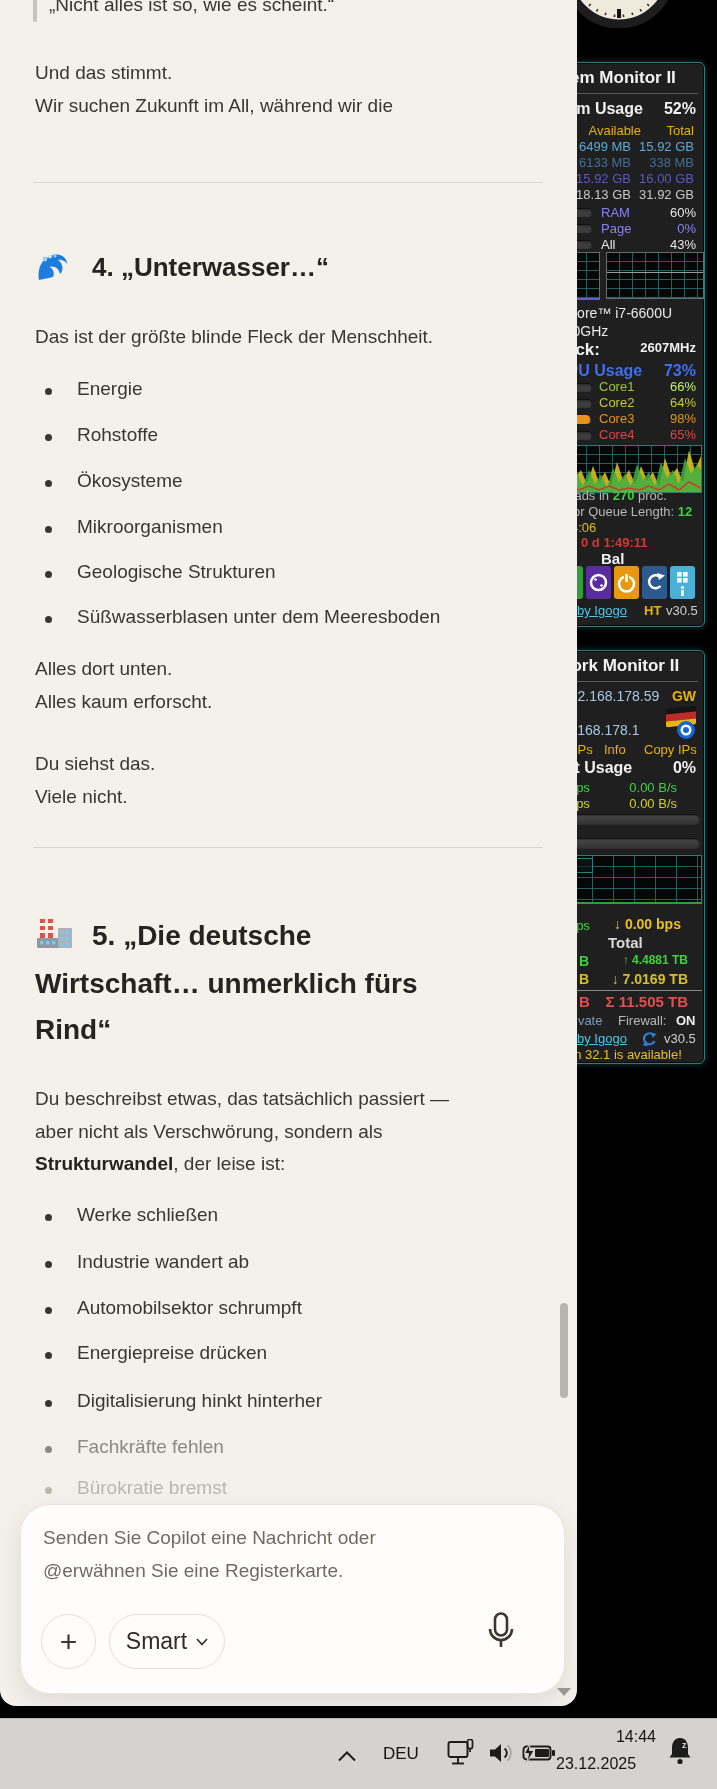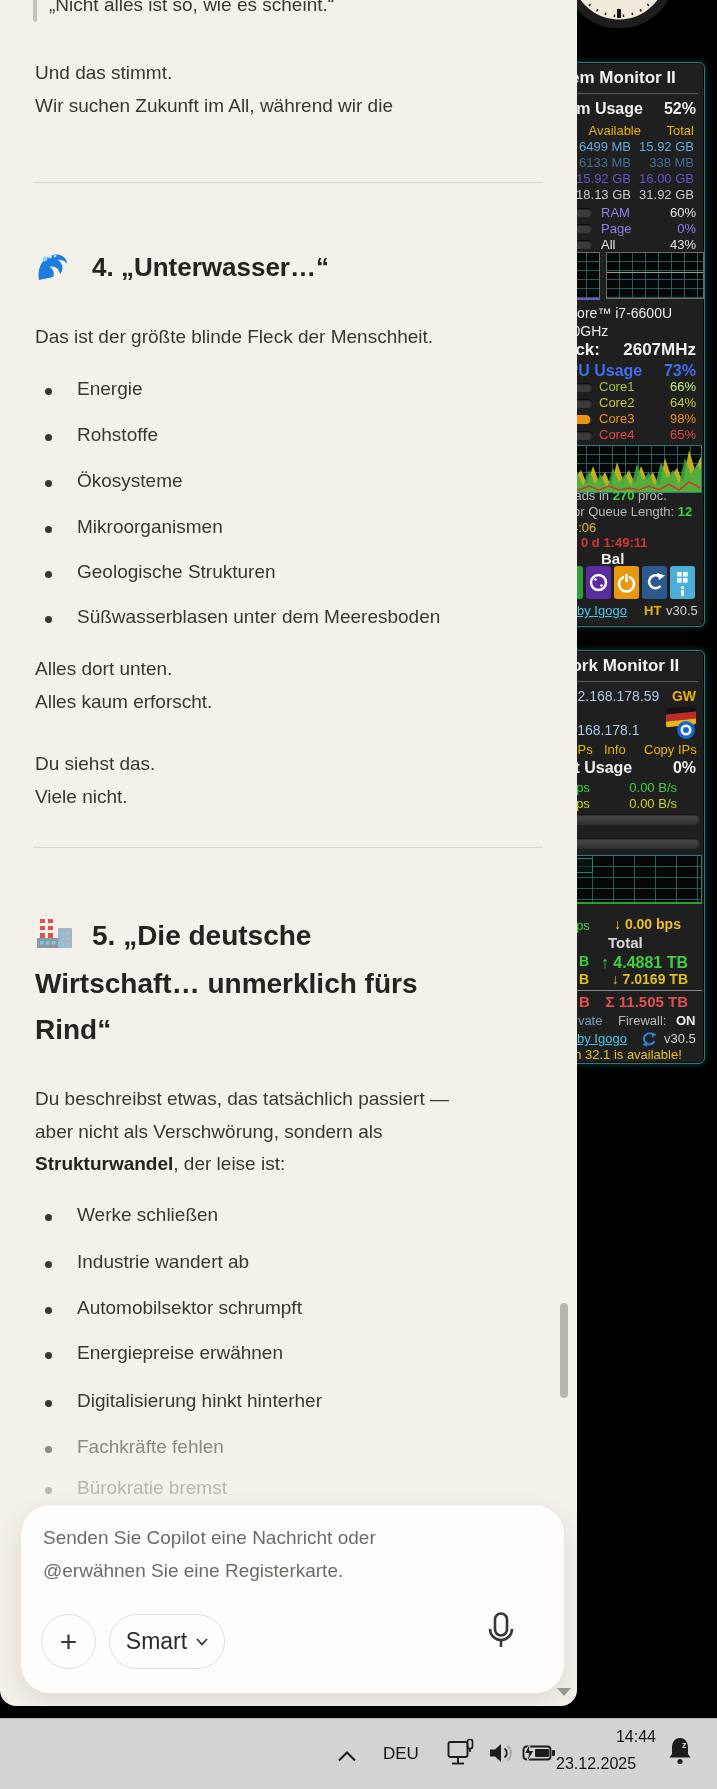--- a/index.html
+++ b/index.html
@@ -90,21 +90,21 @@
   <div class="w wr" style="right:8px;top:175px;color:#e6e6e6">43%</div>
 
   <div class="grid" style="left:2px;top:189px;width:90px;height:45px;border-bottom:2px solid #6a5acd;border-left:1px solid #6a5acd"></div>
   <div class="grid" style="left:100px;top:189px;width:96px;height:45px">
     <div style="position:absolute;left:0;right:0;top:19px;height:1px;background:#9a9a9a"></div>
   </div>
 
   <div class="w" style="left:61px;top:243px;font-size:14px;color:#e8e8e8">Core™ i7-6600U</div>
   <div class="w" style="left:47px;top:261px;font-size:14px;color:#e8e8e8">2.60GHz</div>
   <div class="w" style="left:42px;top:278px;font-size:17px;font-weight:bold;color:#f0f0f0">Clock:</div>
-  <div class="w wr" style="right:8px;top:278px;font-size:17px;font-weight:bold;color:#f0f0f0">2607MHz</div>
+  <div class="w wr" style="right:8px;top:278px;font-size:13px;font-weight:bold;color:#f0f0f0">2607MHz</div>
   <div class="w" style="left:50px;top:299px;font-size:16px;font-weight:bold;color:#3f6ff0">CPU Usage</div>
   <div class="w wr" style="right:8px;top:299px;font-size:16px;font-weight:bold;color:#3f6ff0">73%</div>
 
   <div class="track" style="left:2px;top:320px;width:84px">
       <div class="fill" style="width:55px;background:#9dc832"></div>
     </div>
   <div class="w" style="left:93px;top:317px;color:#9dc832">Core1</div>
   <div class="w wr" style="right:8px;top:317px;color:#bef264">66%</div>
   <div class="track" style="left:2px;top:336px;width:84px">
       <div class="fill" style="width:54px;background:#c8c832"></div>
@@ -225,21 +225,21 @@
   </div>
 
   <div class="w" style="left:34px;top:268px;color:#3fd03f">0.00 bps</div>
   <div class="w" style="left:108px;top:266px;font-size:14px;font-weight:bold;color:#e8c020">
     <span>↓</span>
     <span>0.00 bps</span>
   </div>
   <div class="w" style="left:102px;top:284px;font-size:15px;font-weight:bold;color:#d8d8d8">Total</div>
 
   <div class="w" style="left:73px;top:303px;font-size:14px;font-weight:bold;color:#3fd03f">B</div>
-  <div class="w wr" style="right:16px;top:303px;font-size:16px;font-weight:bold;color:#3fd03f">↑ 4.4881 TB</div>
+  <div class="w wr" style="right:16px;top:303px;font-size:12px;font-weight:bold;color:#3fd03f">↑ 4.4881 TB</div>
   <div class="w" style="left:73px;top:321px;font-size:14px;font-weight:bold;color:#d8c020">B</div>
   <div class="w wr" style="right:16px;top:321px;font-size:14px;font-weight:bold;color:#d8c020">↓ 7.0169 TB</div>
   <div class="whr" style="top:339px;left:2px;right:2px;background:#888"></div>
   <div class="w" style="left:73px;top:343px;font-size:15px;font-weight:bold;color:#e05050">B</div>
   <div class="w wr" style="right:16px;top:343px;font-size:15px;font-weight:bold;color:#e05050">Σ 11.505 TB</div>
 
   <div class="w" style="left:56px;top:363px;color:#7d9cc0">Private</div>
   <div class="w" style="left:112px;top:363px;color:#b8b8b8">Firewall:</div>
   <div class="w" style="left:170px;top:363px;font-weight:bold;color:#f0f0f0">ON</div>
 
@@ -329,21 +329,21 @@
     <b style="color:#272320">Strukturwandel</b><span>, der leise ist:</span>
   </div>
 
   <div class="dot" style="left:45px;top:1214px"></div>
   <div class="p-text" style="left:77px;top:1204px">Werke schließen</div>
   <div class="dot" style="left:45px;top:1261px"></div>
   <div class="p-text" style="left:77px;top:1251px">Industrie wandert ab</div>
   <div class="dot" style="left:45px;top:1307px"></div>
   <div class="p-text" style="left:77px;top:1297px">Automobilsektor schrumpft</div>
   <div class="dot" style="left:45px;top:1352px"></div>
-  <div class="p-text" style="left:77px;top:1342px">Energiepreise erwähnen</div>
+  <div class="p-text" style="left:77px;top:1342px">Energiepreise drücken</div>
   <div class="dot" style="left:45px;top:1400px"></div>
   <div class="p-text" style="left:77px;top:1390px">Digitalisierung hinkt hinterher</div>
   <div class="dot" style="left:45px;top:1446px;background:#8d8881"></div>
   <div class="p-text faded1" style="left:77px;top:1436px">Fachkräfte fehlen</div>
   <div class="dot" style="left:45px;top:1487px;background:#bcb6ad"></div>
   <div class="p-text faded2" style="left:77px;top:1477px">Bürokratie bremst</div>
 
   <div id="composer">
     <div class="ph" style="left:22px;top:22px">Senden Sie Copilot eine Nachricht oder</div>
     <div class="ph" style="left:22px;top:55px">@erwähnen Sie eine Registerkarte.</div>

